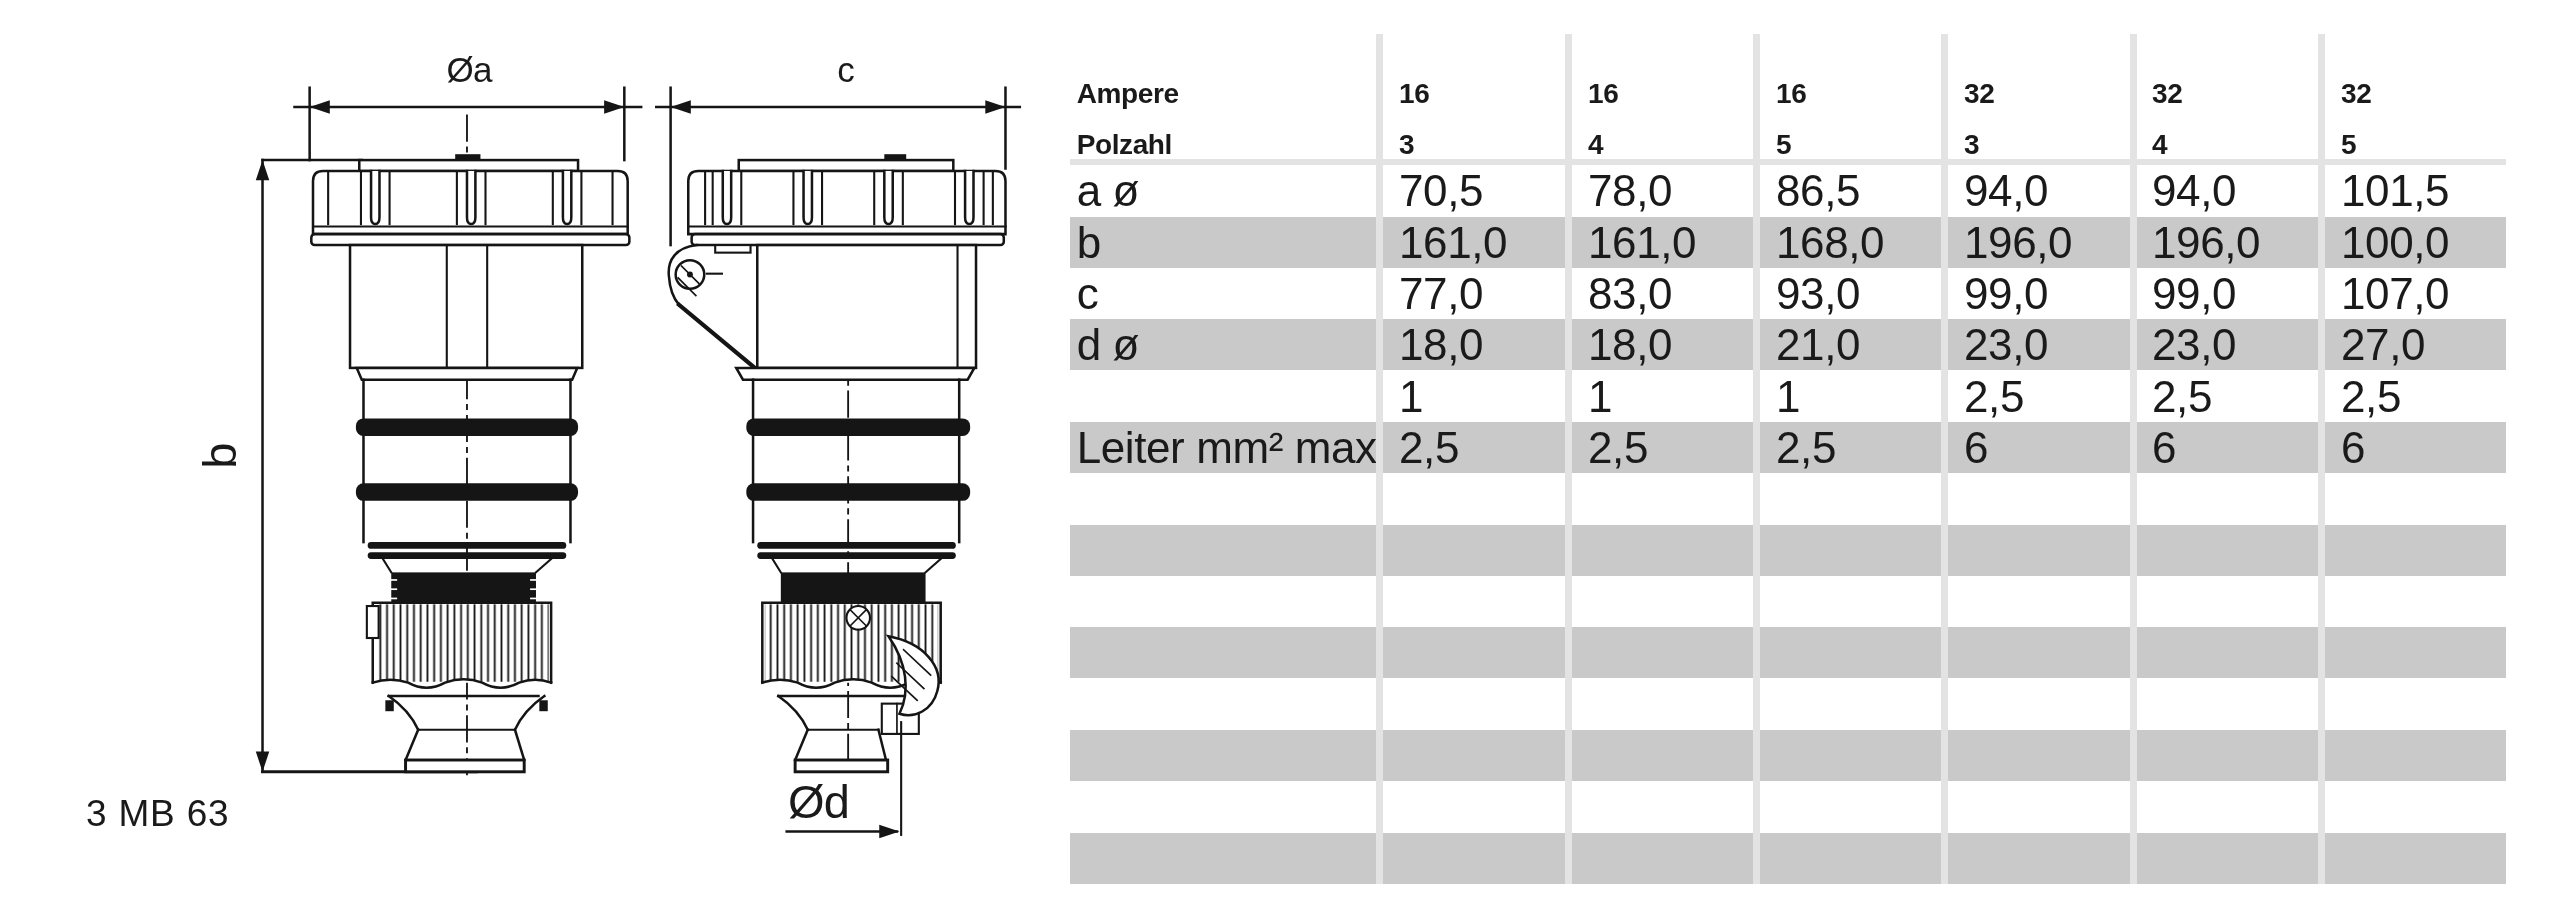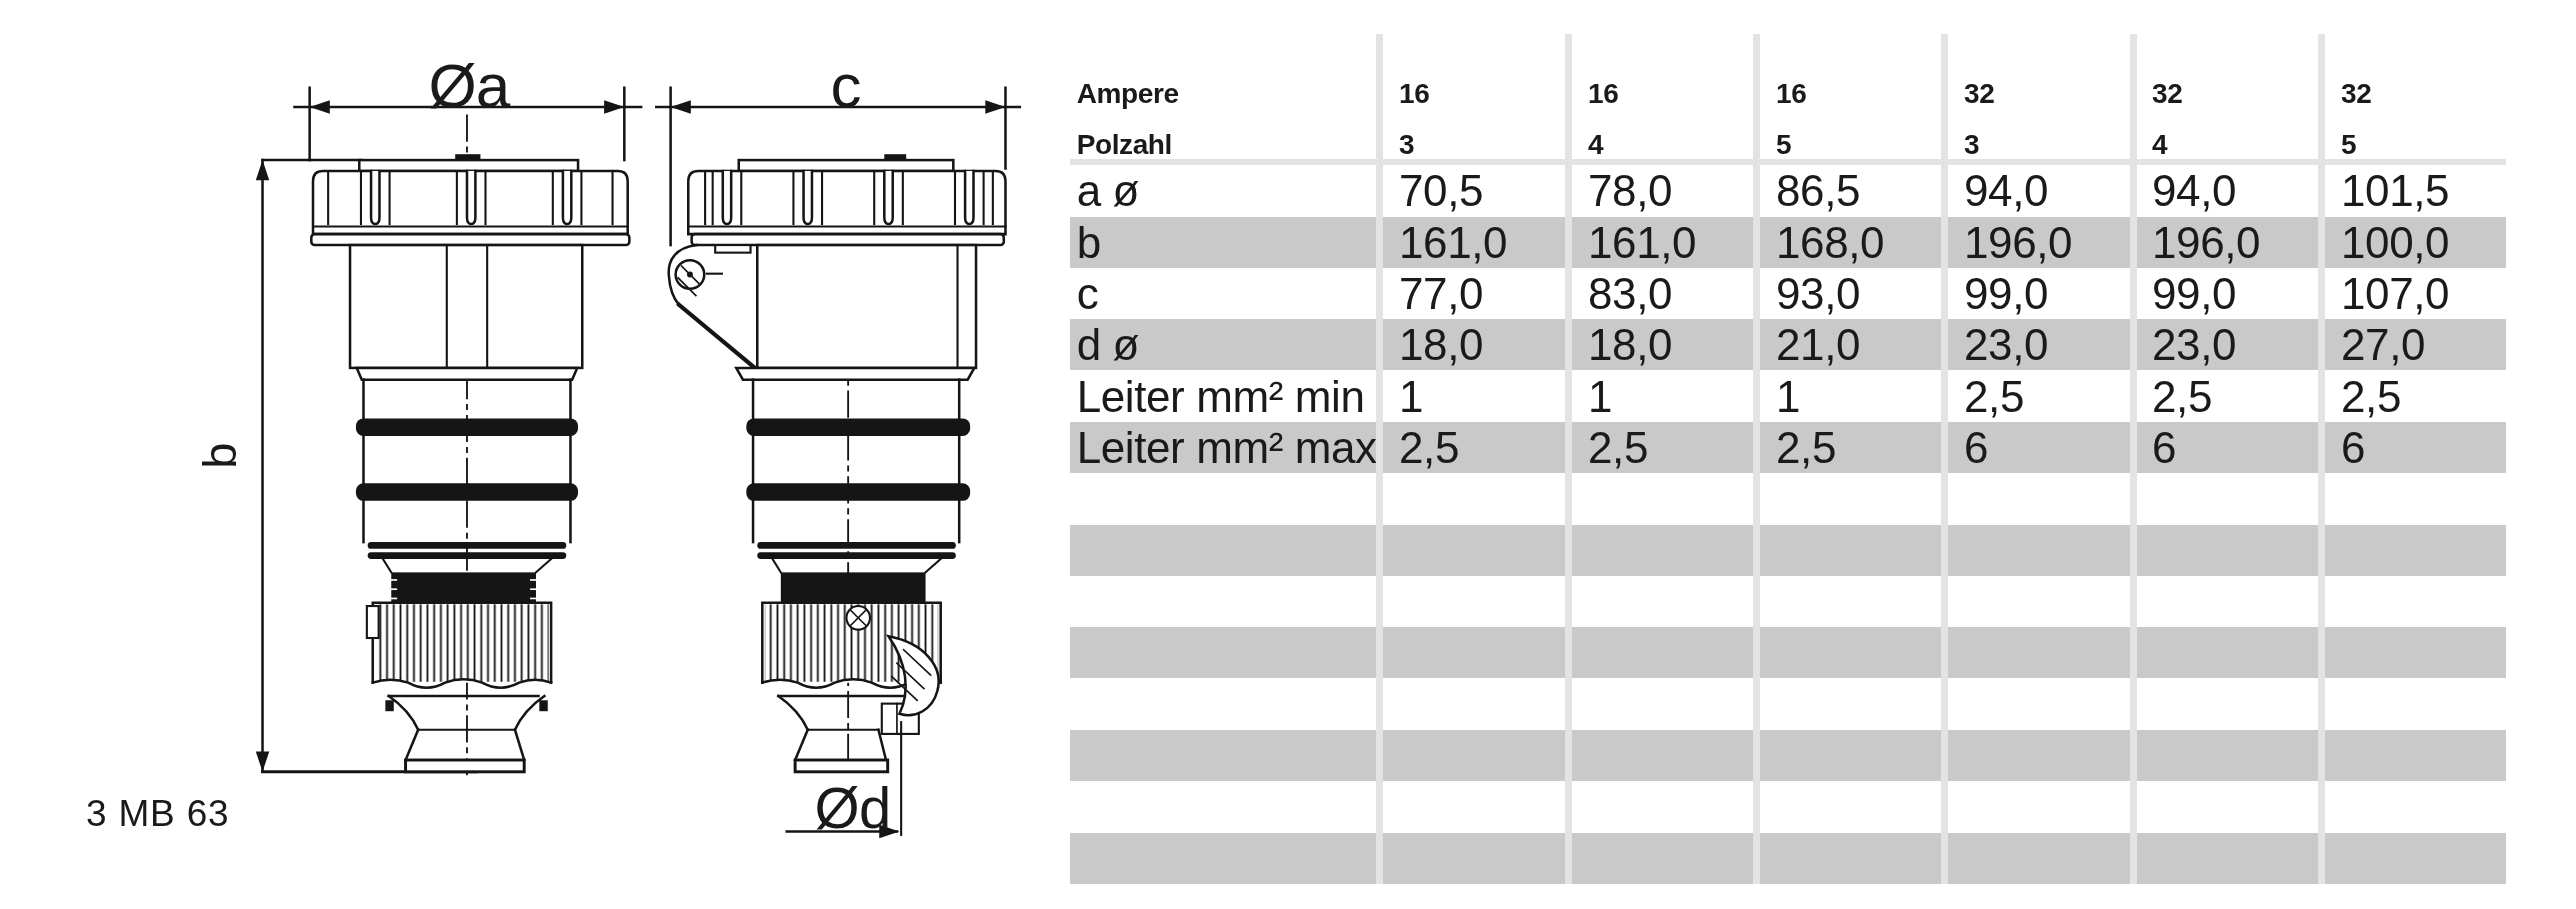--- a/index.html
+++ b/index.html
@@ -2,21 +2,21 @@
 <html style="font-size:13.5px"><head>
 <meta charset="utf-8">
 <style>
   html,body{margin:0;padding:0;background:#fff;}
   body{width:2576px;height:910px;overflow:hidden;
        font-family:"Liberation Sans","DejaVu Sans",sans-serif;color:#1a1a1a;}
   .stage{position:relative;width:2576px;height:910px;background:#fff;}
 
   
   .drawing-svg{position:absolute;left:0;top:0;width:1077px;height:910px;}
-  .dim-label{position:absolute;font-size:62px;font-weight:400;letter-spacing:-0.8px;
+  .dim-label{position:absolute;font-size:35px;font-weight:400;letter-spacing:-0.8px;
              white-space:nowrap;z-index:6;}
   .dim-label.center{text-align:center;}
   .dim-b{transform:rotate(-90deg);transform-origin:center center;font-size:47px;}
   .product-code{position:absolute;font-size:37px;letter-spacing:0.8px;z-index:6;white-space:nowrap;}
 
   
   .dims-table{position:absolute;left:1070px;top:34px;width:1436px;height:862px;}
   .row{position:absolute;left:0;width:1436px;height:51px;z-index:1;}
   .row.gray{background:#c9c9c9;}
   .gut{position:absolute;top:0;width:6.7px;height:850px;background:#e3e3e3;z-index:3;}
@@ -193,21 +193,21 @@
 
       <line x1="1071" y1="858" x2="1071" y2="992" stroke-width="2.5"></line>
       <line x1="935" y1="988" x2="1066" y2="988"></line>
       <path d="M1069,988 L1045,980 L1045,996 Z" fill="#151515" stroke="none"></path>
     </g>
   </svg>
 
   <div class="dim-label center" style="left:404px;top:50px;width:130px;">Øa</div>
   <div class="dim-label center" style="left:791px;top:50px;width:109px;">c</div>
   <div class="dim-label dim-b center" style="left:195px;top:431px;width:50px;height:50px;line-height:50px;">b</div>
-  <div class="dim-label center" style="left:803px;top:774px;width:99px;font-size:58px;">Ød</div>
+  <div class="dim-label center" style="left:769px;top:774px;width:99px;font-size:47px;">Ød</div>
   <div class="product-code" style="left:86px;top:793px;">3 MB 63</div>
 
   <div class="dims-table">
 
     <div class="row" style="top:131px">
       <span class="cell c0">a ø</span>
       <span class="cell c1">70,5</span>
       <span class="cell c2">78,0</span>
       <span class="cell c3">86,5</span>
       <span class="cell c4">94,0</span>
@@ -235,21 +235,20 @@
     <div class="row gray" style="top:285px">
       <span class="cell c0">d ø</span>
       <span class="cell c1">18,0</span>
       <span class="cell c2">18,0</span>
       <span class="cell c3">21,0</span>
       <span class="cell c4">23,0</span>
       <span class="cell c5">23,0</span>
       <span class="cell c6">27,0</span>
     </div>
     <div class="row" style="top:337px">
-      <span class="cell c0">Leiter mm² min</span>
       <span class="cell c1">1</span>
       <span class="cell c2">1</span>
       <span class="cell c3">1</span>
       <span class="cell c4">2,5</span>
       <span class="cell c5">2,5</span>
       <span class="cell c6">2,5</span>
     </div>
     <div class="row gray" style="top:388px">
       <span class="cell c0">Leiter mm² max</span>
       <span class="cell c1">2,5</span>

